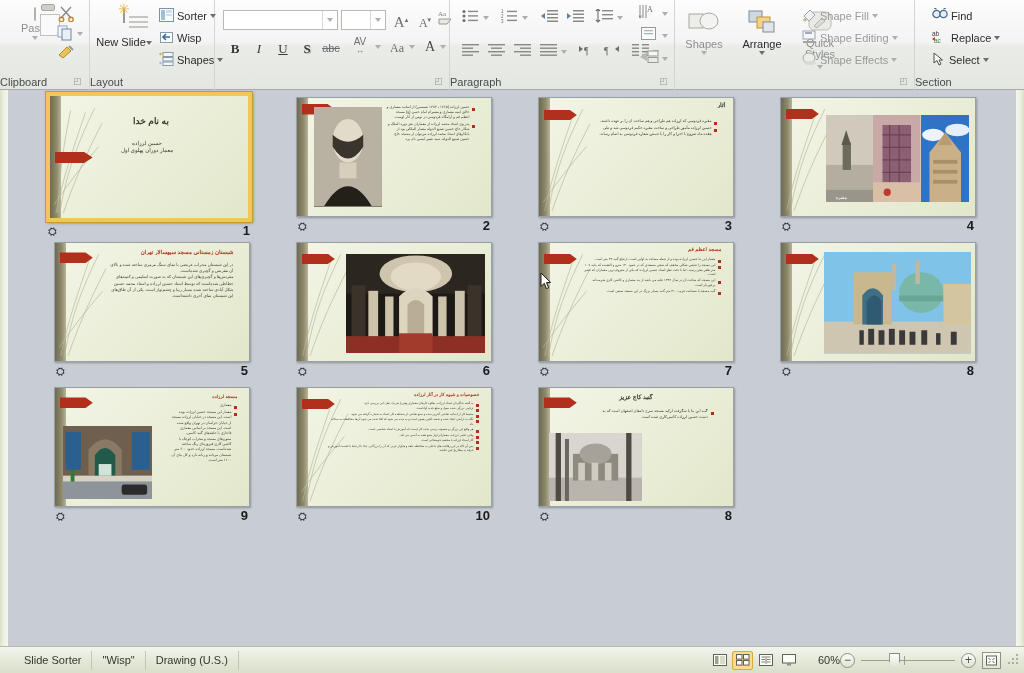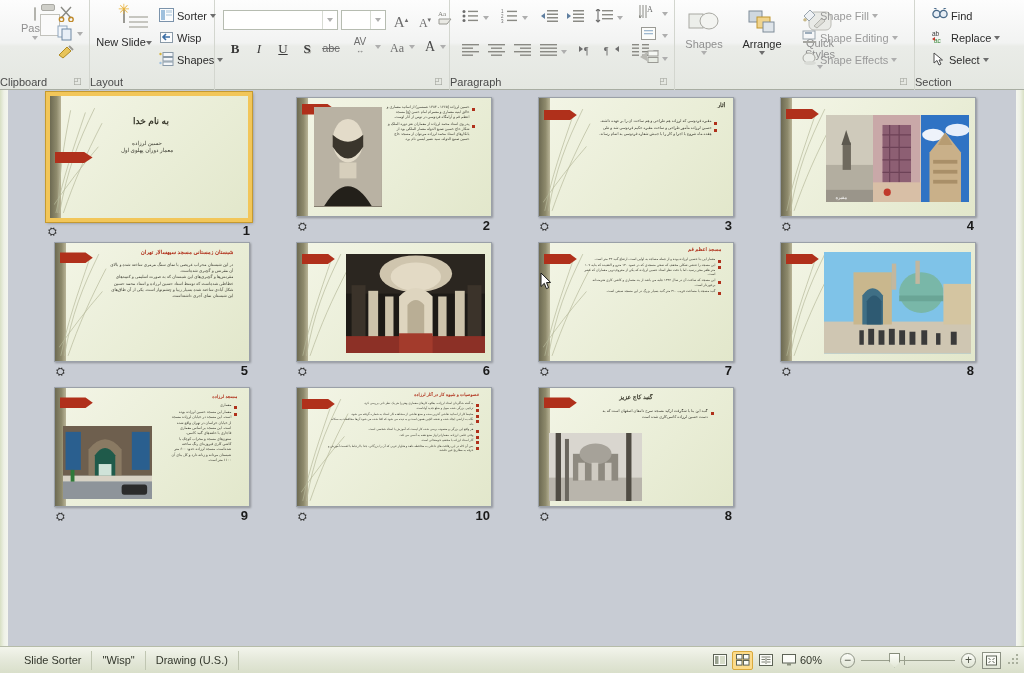--- a/index.html
+++ b/index.html
@@ -179,21 +179,21 @@
   .sb-cell {
     height: 19px; display: flex; align-items: center; padding: 0 10px;
     font-size: 11px; color: #33372c; border-right: 1px solid #c0c6b2;
   }
   .sb-right { margin-left: auto; display: flex; align-items: center; height: 19px; }
   .viewbtn {
     width: 21px; height: 19px; display: flex; align-items: center; justify-content: center;
     margin: 0 1px; border-radius: 2px;
   }
   .viewbtn.active { background: #fcdb8a; border: 1px solid #d9a93c; }
-  .zoom-num { font-size: 11px; color: #33372c; width: 40px; text-align: left; }
+  .zoom-num { font-size: 11px; color: #33372c; width: 40px; text-align: right; }
   .zcircle {
     width: 15px; height: 15px; border-radius: 50%; border: 1px solid #8d9284;
     background: linear-gradient(180deg,#fbfcf7,#dfe4d4);
     display: flex; align-items: center; justify-content: center;
     font-size: 12px; color: #4e5347; line-height: 1;
   }
   .ztrack {
     position: relative; width: 94px; height: 15px; margin: 0 6px;
     display: flex; align-items: center;
   }

